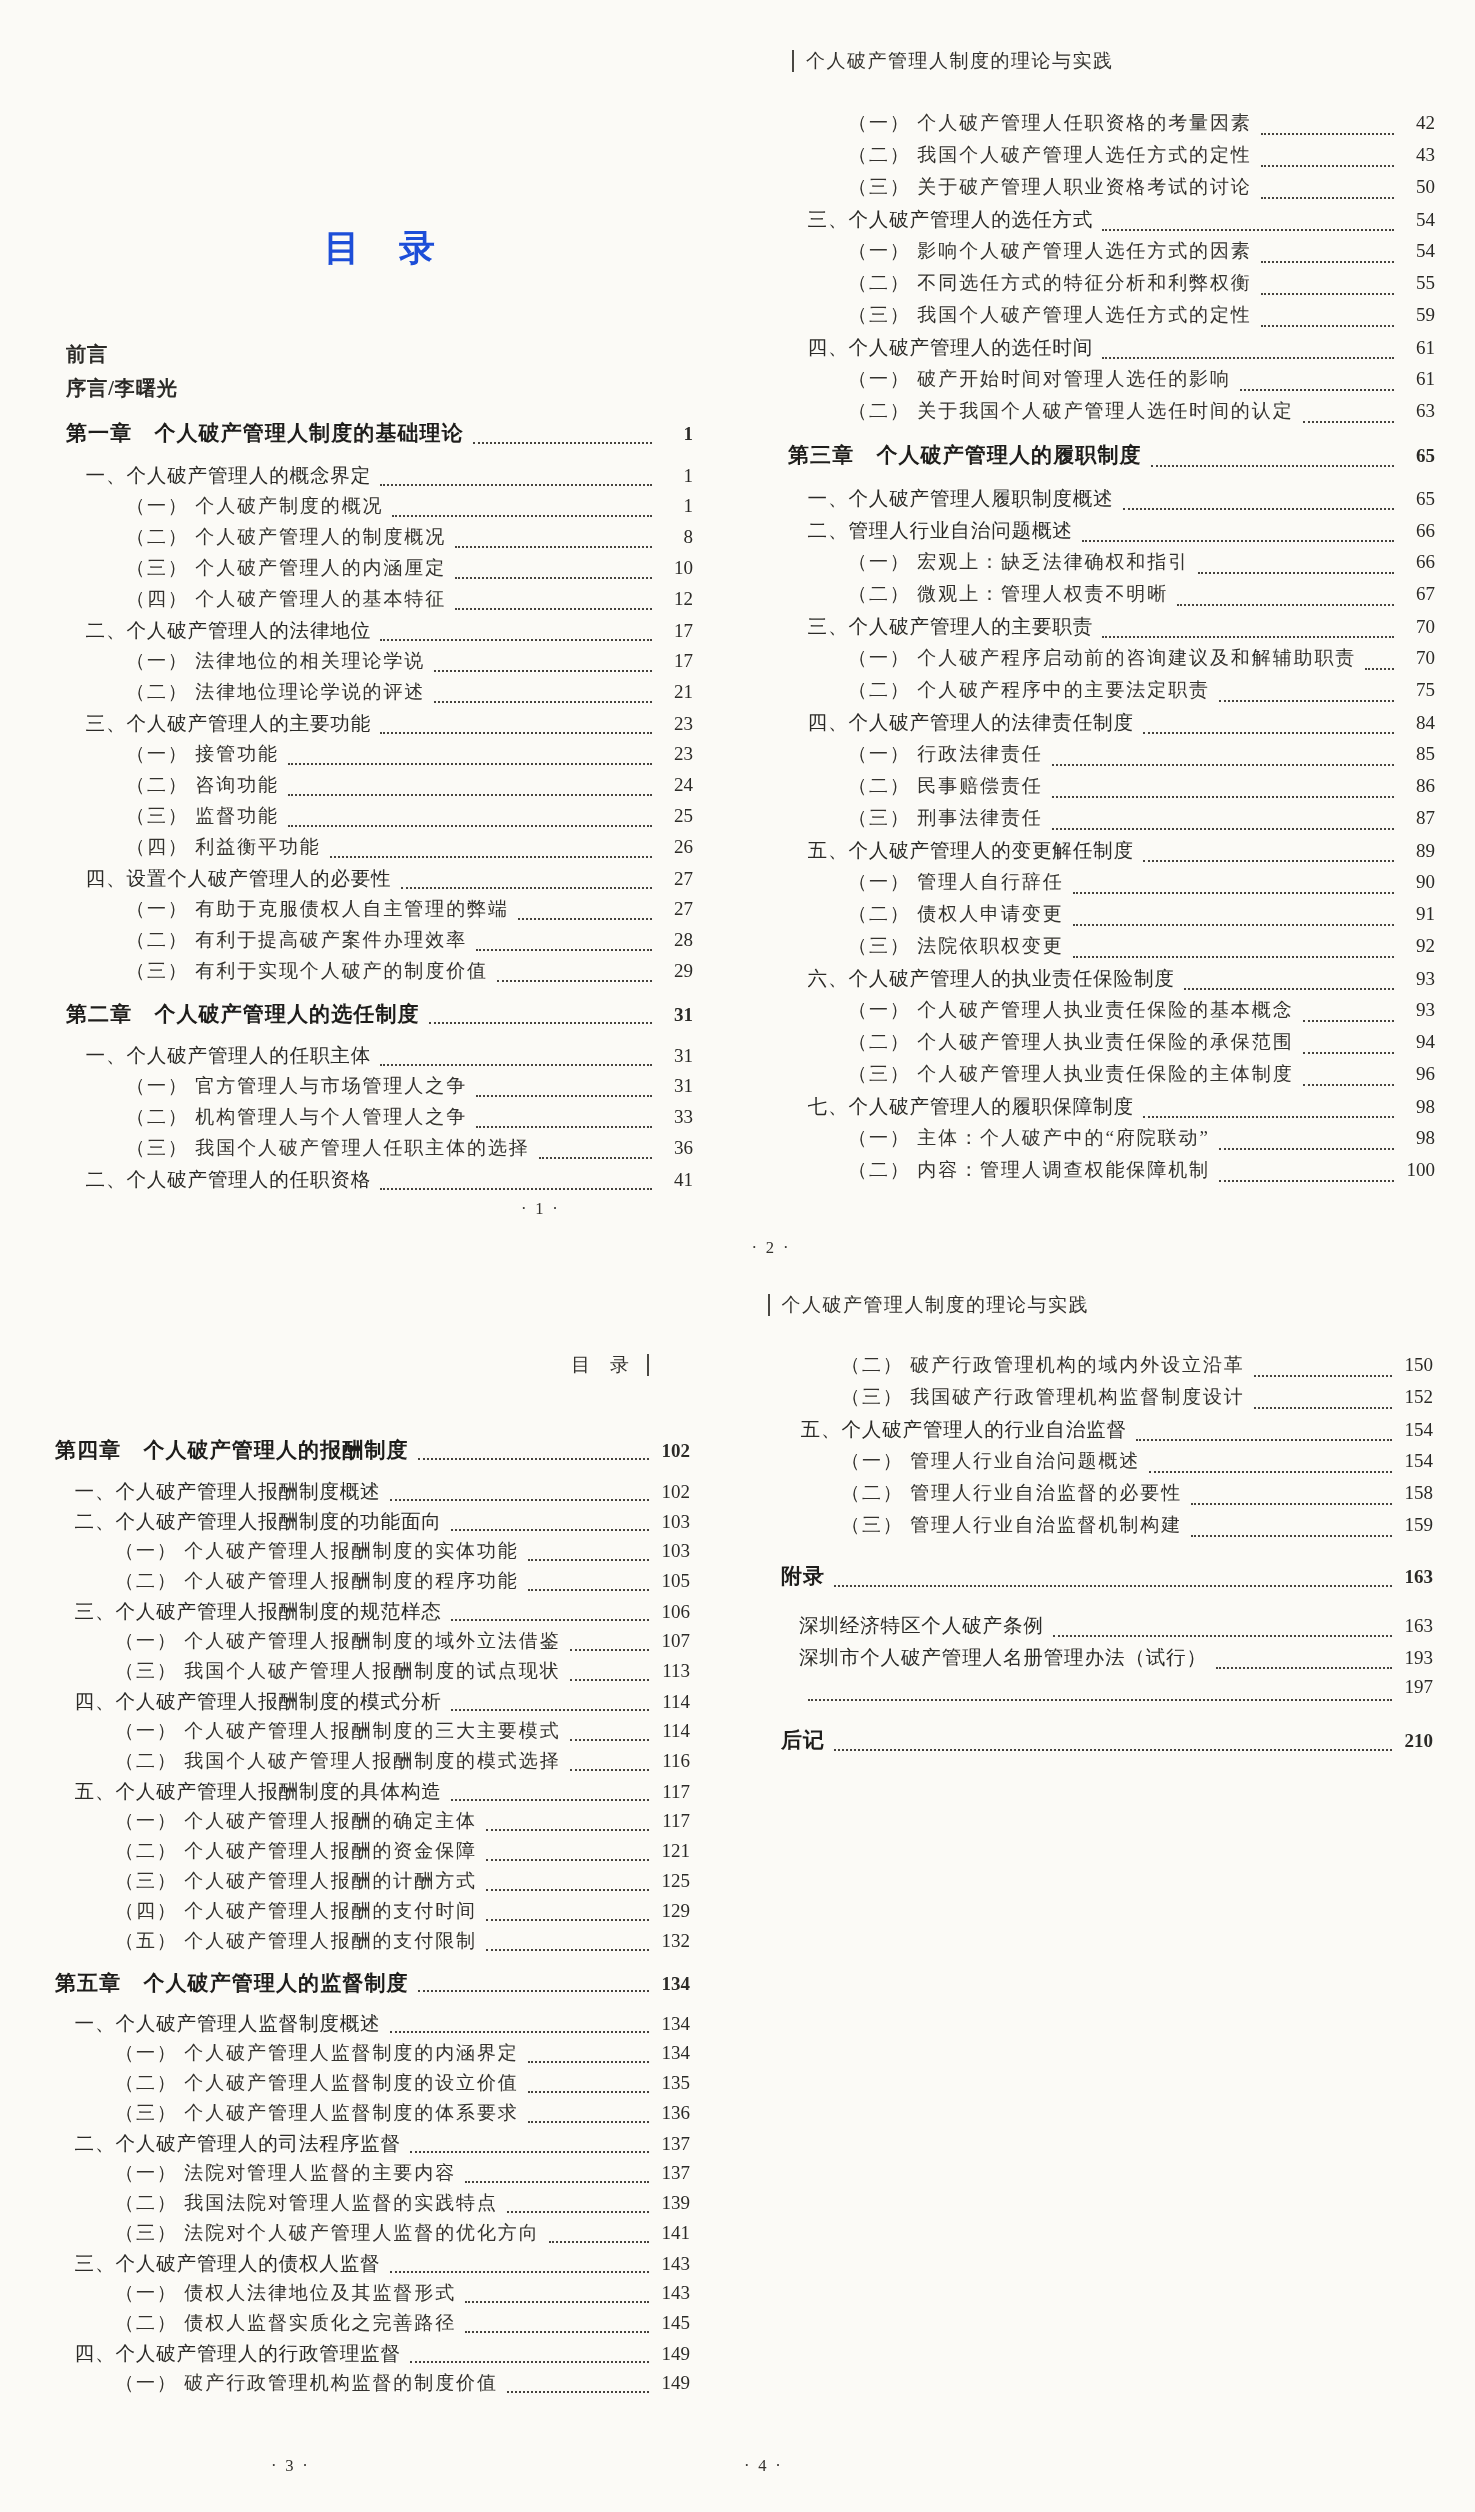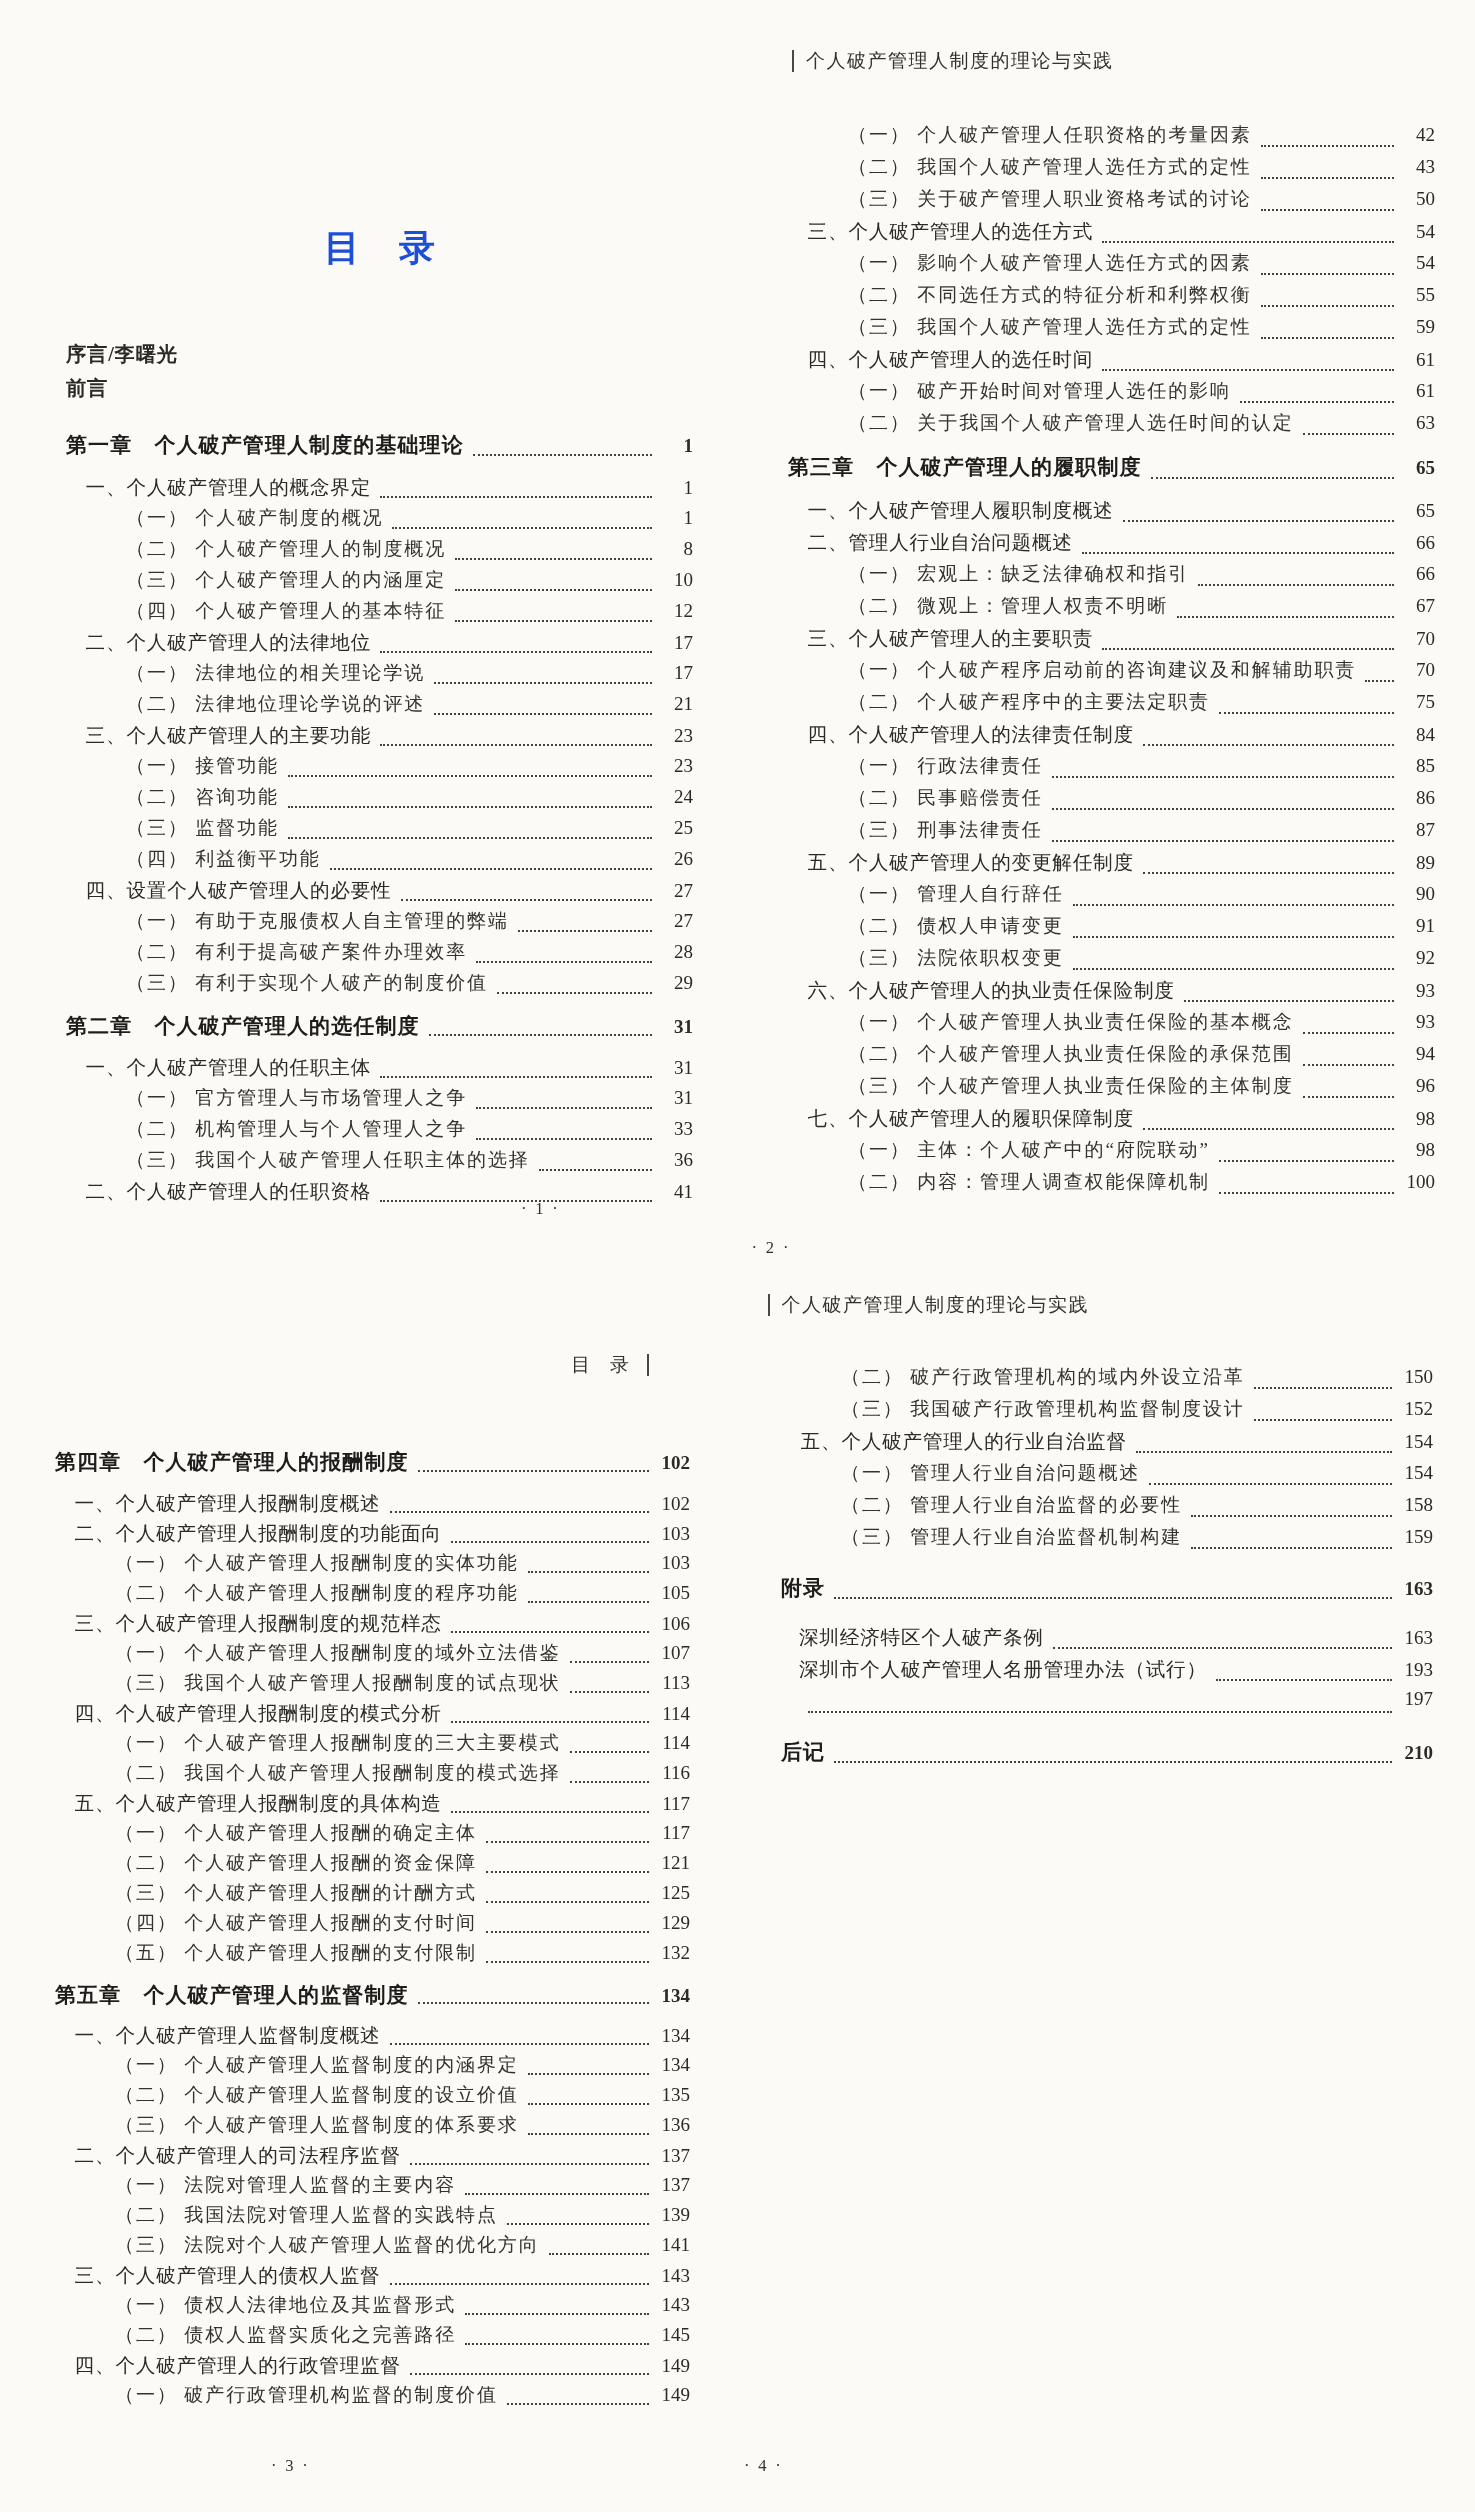--- a/index.html
+++ b/index.html
@@ -34,21 +34,21 @@
   #p2 .running-head{top:48px;left:38px;}
   #p4 .running-head{top:36px;left:13.6px;}
   #p3 .running-head{top:96px;right:89px;}
   #p3 .running-head .hsp{letter-spacing:19.6px;}
 
   
   .front{position:absolute;top:340px;left:66px;right:45px;}
   .front .row{height:34px;font-weight:bold;font-size:20.3px;letter-spacing:0.8px;}
 
   
-  .entries{position:absolute;margin-top:12px;}
+  .entries{position:absolute;}
   #p1 .entries{top:408px;left:66px;right:45px;--rh:31px;}
   #p2 .entries{top:110px;left:50px;right:41px;--rh:32px;}
   #p3 .entries{top:169px;left:55px;right:48px;--rh:30px;}
   #p4 .entries{top:96px;left:43px;right:43px;--rh:32px;}
 
   .row{display:flex;align-items:baseline;height:var(--rh,32px);font-size:19.6px;white-space:nowrap;}
   .row .label{flex:0 1 auto;overflow:hidden;}
   .lv-chapter{font-weight:bold;font-size:21px;letter-spacing:1.1px;margin:11.3px 0;color:#1e1d1b;}
   #p4 .lv-chapter{margin:18px 0;}
   .lv-l1{padding-left:19.6px;letter-spacing:0.8px;}
@@ -72,24 +72,24 @@
 <body>
 
 <div class="canvas">
 
   <section class="cell" id="p1">
     <div class="toc-title">
       <span class="t0">目</span><span class="t1">录</span>
     </div>
     <div class="front">
         <div class="row lv-front">
+          <span class="label">前言</span>
+        </div>
+        <div class="row lv-front">
           <span class="label">序言/李曙光</span>
-        </div>
-        <div class="row lv-front">
-          <span class="label">前言</span>
         </div>
       </div>
     <div class="entries">
         <div class="row lv-chapter">
           <span class="label">第一章　个人破产管理人制度的基础理论</span>
           <span class="dots"></span>
           <span class="pagenum">1</span>
         </div>
         <div class="row lv-l1">
           <span class="label">一、个人破产管理人的概念界定</span>

